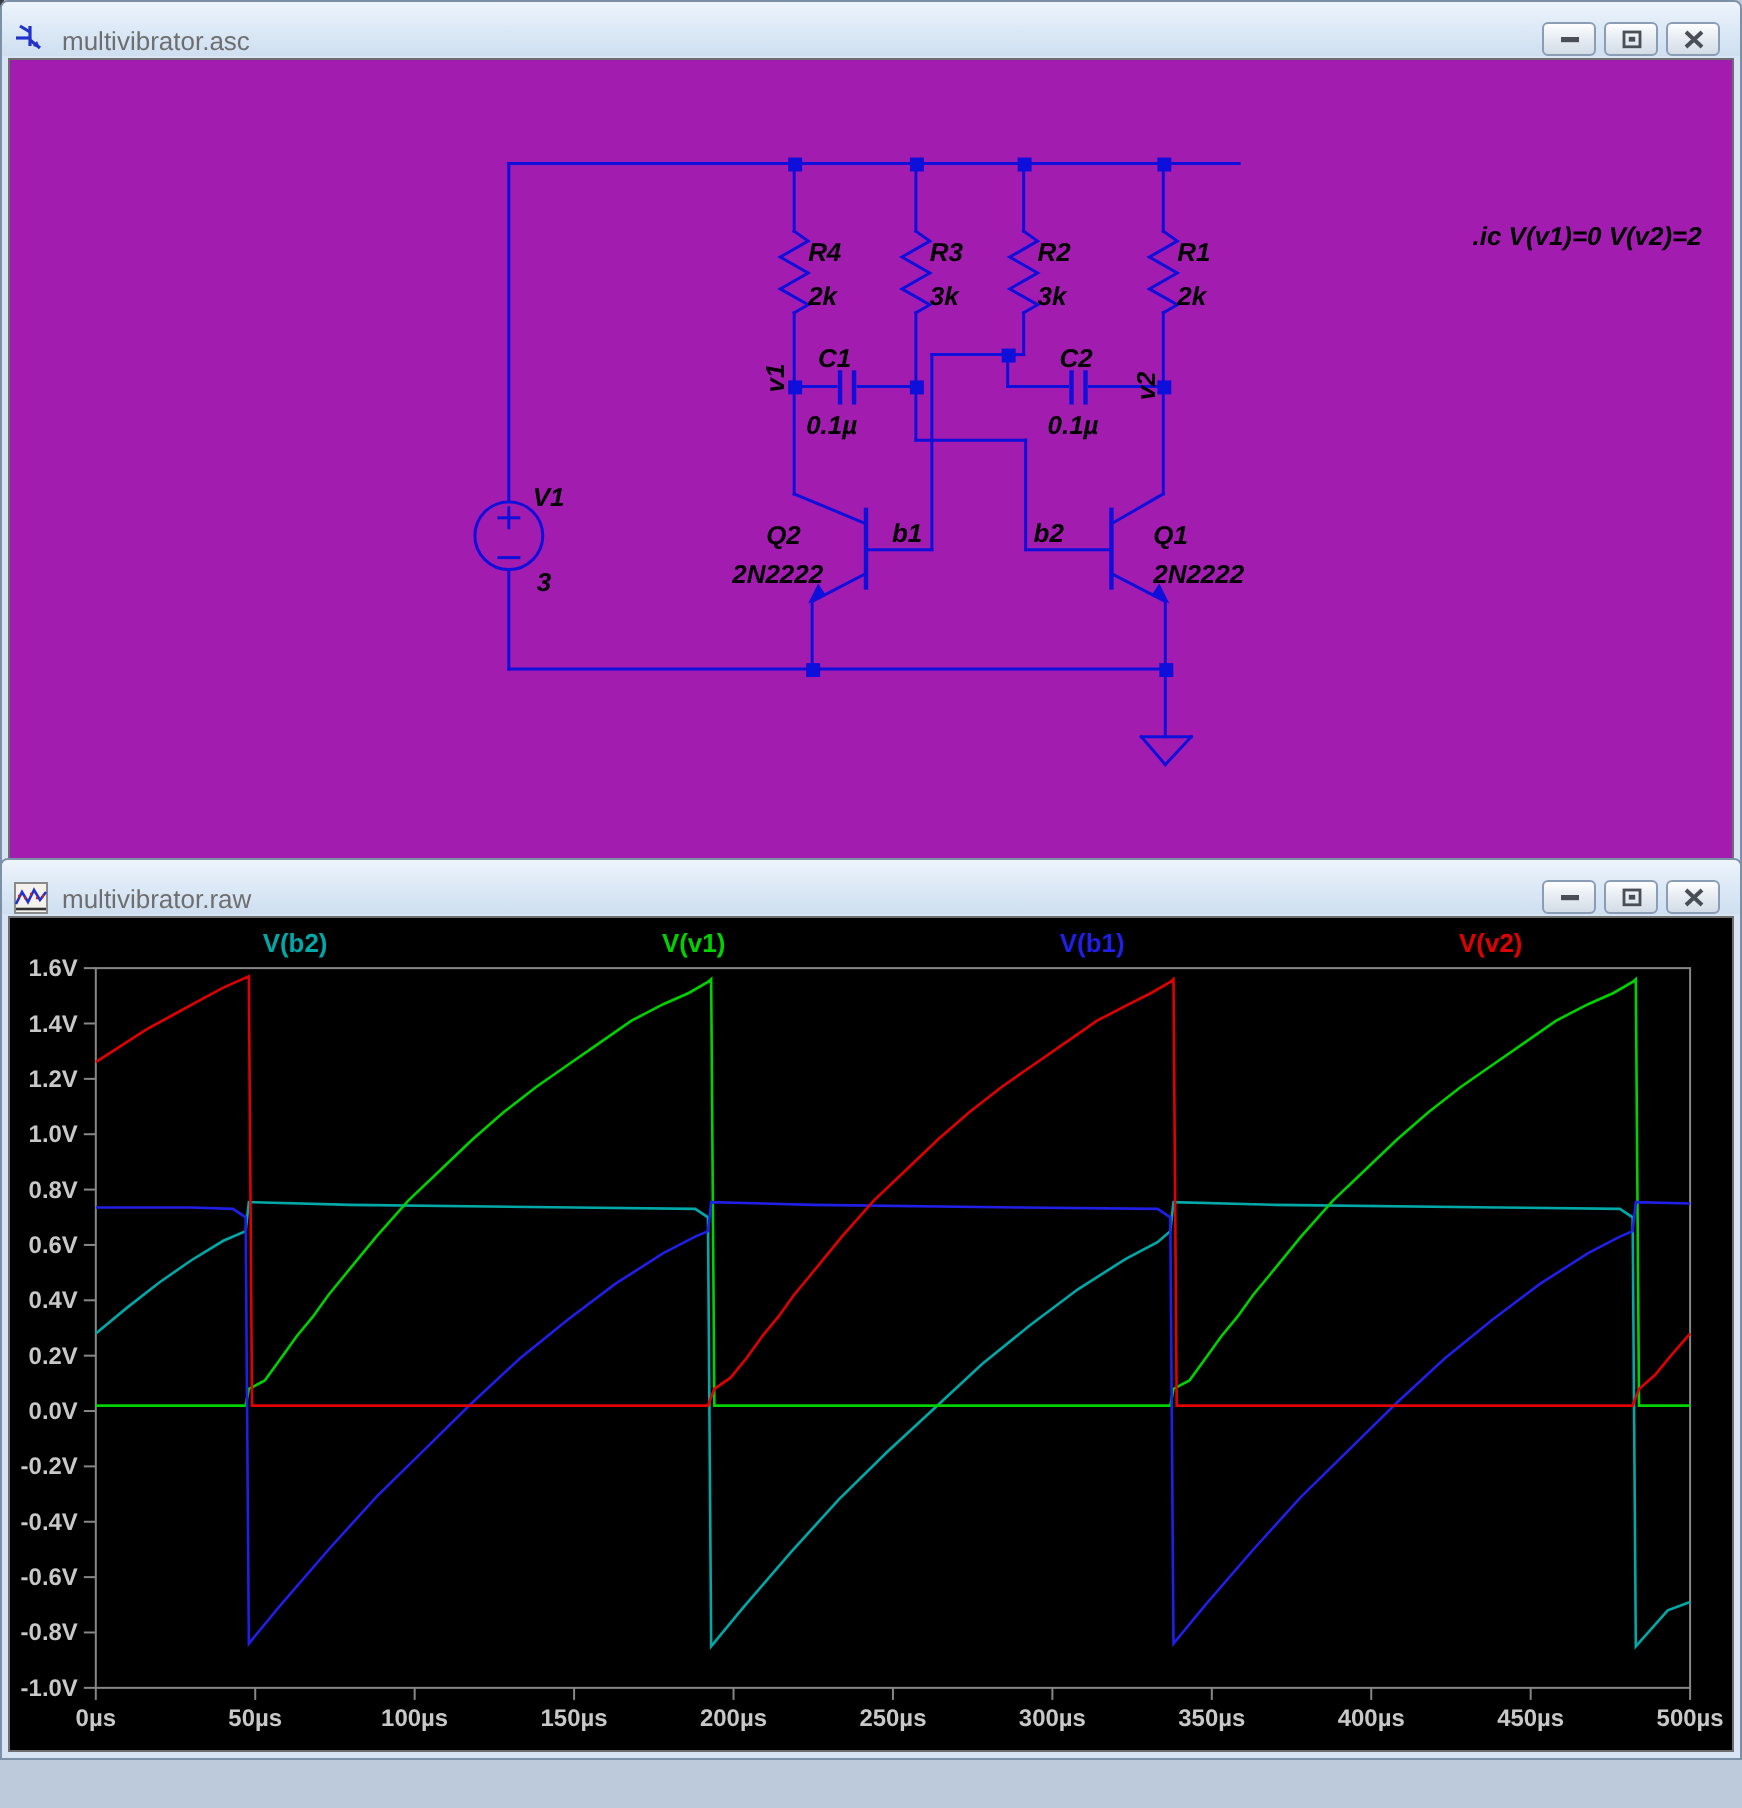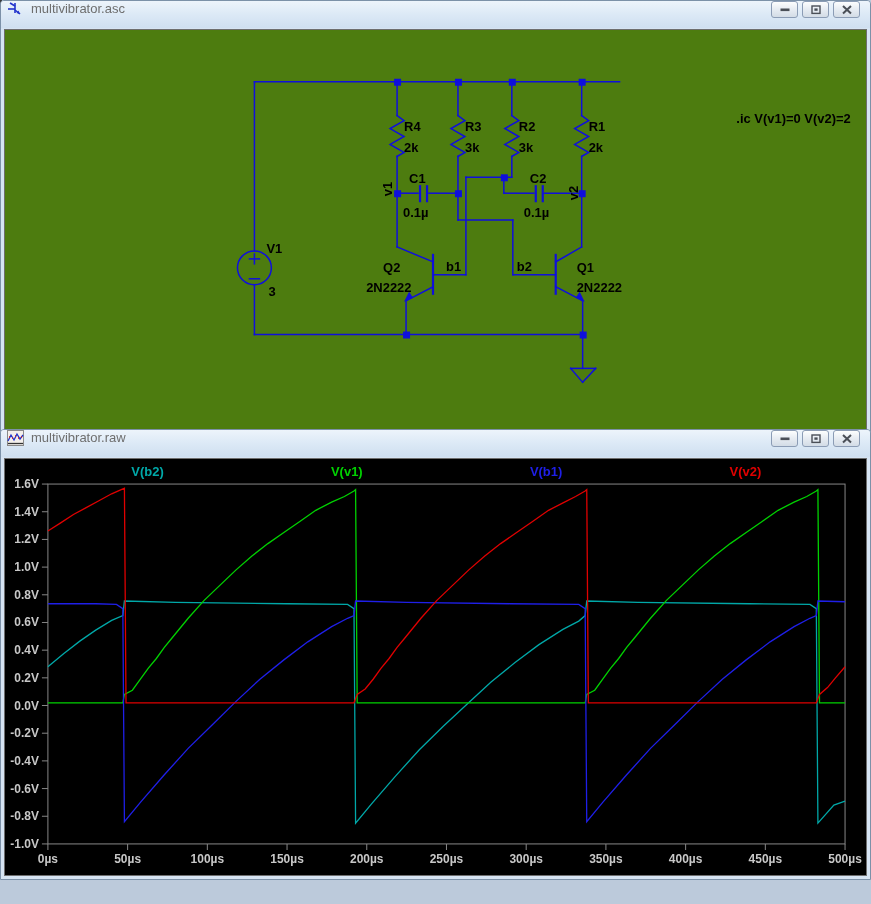--- a/index.html
+++ b/index.html
@@ -9,39 +9,39 @@
     font-family:"Liberation Sans", sans-serif;
   }
   .win{
     position:absolute;left:0;width:871px;box-sizing:border-box;
     border:1px solid #7c91a8;border-radius:4px 4px 0 0;
     background:#d6e4f3;
   }
   #win-schematic{top:0;height:450px;}
   #win-plot{top:429px;height:451px;}
   .titlebar{
-    height:27px;display:flex;align-items:flex-start;padding:0 6px;
+    height:27px;display:flex;align-items:flex-end;padding:0 6px;
     background:linear-gradient(#edf4fb,#dcE9f6 50%,#cfdff0);
     border-radius:3px 3px 0 0;
   }
   .title{
     color:#6e6e6e;font-size:13px;margin-left:7px;flex:1;
     white-space:nowrap;overflow:hidden;
   }
   .winbtns{display:flex;gap:4px;margin-right:4px;}
   .wbtn{
     width:27px;height:17px;border:1px solid #8b9cb5;border-radius:3px;
     background:linear-gradient(#fdfefe,#e8edf3 45%,#d3dce6);
     display:flex;align-items:center;justify-content:center;padding:0;cursor:default;
   }
   .content{
     position:absolute;left:3px;right:3px;top:28px;bottom:3px;
     border:1px solid #6e6e6e;box-sizing:border-box;overflow:hidden;
   }
-  #win-schematic .content{background:#4d7c0f;}
+  #win-schematic .content{background:#a21caf;font-style:italic;}
   #win-plot .content{background:#000;}
   .content svg{position:absolute;left:0;top:0;width:100%;height:100%;}
   .sch-text{font-family:"Liberation Sans",sans-serif;font-size:13px;font-weight:bold;fill:#000;}
   .tick{font-family:"Liberation Sans",sans-serif;font-size:12px;font-weight:bold;fill:#c8c8c8;}
   .legend{font-family:"Liberation Sans",sans-serif;font-size:13px;font-weight:bold;}
   #edge-artifact{position:absolute;left:0;top:0;width:2px;height:13px;background:#3c3c3c;}
 </style>
 </head>
 <body>
 

